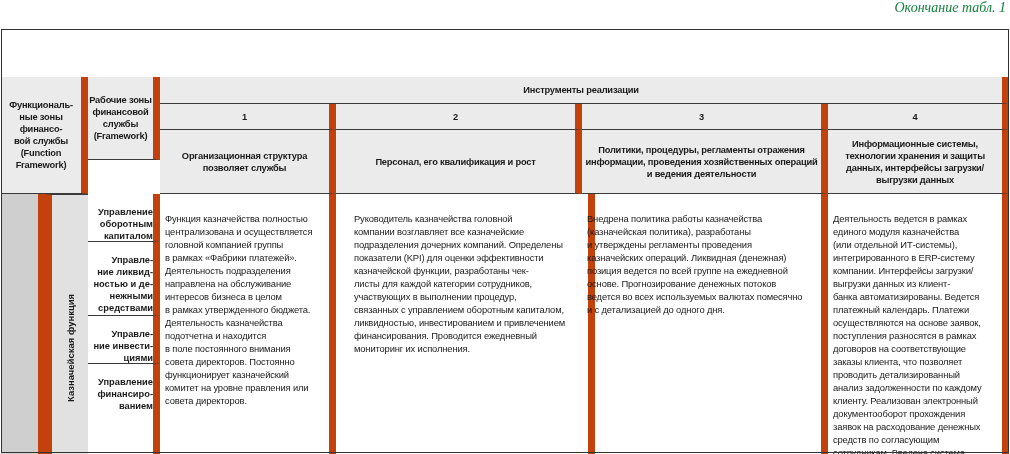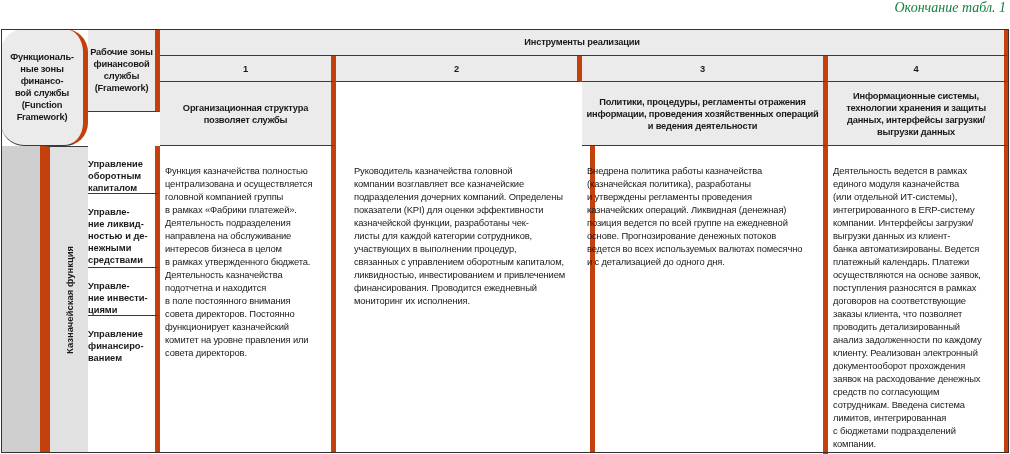--- a/index.html
+++ b/index.html
@@ -1,39 +1,39 @@
 <!DOCTYPE html>
 <html><head>
 <meta charset="utf-8">
 <style>
   html, body { margin: 0; padding: 0; background: #ffffff; }
   body { width: 1010px; height: 454px; position: relative; overflow: hidden;
          font-family: "Liberation Sans", "DejaVu Sans", sans-serif; color: #1a1a1a; }
   .caption { position: absolute; right: 4px; top: 0px; font-family: "Liberation Serif", "DejaVu Serif", serif;
              font-style: italic; font-size: 14px; color: #15803d; }
   .tbl { position: absolute; left: 1px; top: 29px; width: 1008px; height: 424px; }
-  .cell { position: absolute; box-sizing: border-box; border-right: 5px solid #c2410c; border-bottom: 1px solid #3a3a3a; }
+  .cell { position: absolute; box-sizing: border-box; border-right: 7px solid #c2410c; border-bottom: 1px solid #3a3a3a; margin-top: 48px; }
   .hdr { background: #ebebeb; font-weight: bold; font-size: 9.3px; line-height: 12px; text-align: center;
          display: flex; align-items: center; justify-content: center; letter-spacing: -0.2px; }
   .body-cell { font-size: 9.4px; line-height: 13px; padding: 5px 5px 0 5px; letter-spacing: -0.15px; white-space: pre-line; }
-  .zone { font-weight: bold; font-size: 9.3px; line-height: 12px; text-align: left; white-space: pre-line;
+  .zone { font-weight: bold; font-size: 9.3px; line-height: 12px; text-align: right; white-space: pre-line;
           padding-top: 0; }
   .outer { position: absolute; left: 0; top: 0; width: 1008px; height: 424px; box-sizing: border-box;
            border: 1.5px solid #333; pointer-events: none; }
   .vertical { writing-mode: vertical-rl; transform: rotate(180deg); font-weight: bold; font-size: 9.5px;
               display: flex; align-items: center; justify-content: center; }
 </style>
 </head>
 <body>
 
 <div class="caption">Окончание табл. 1</div>
 
 <div class="tbl">
 
-  <div class="cell hdr" style="left:0;top:0;width:87px;height:117px;white-space:pre-line;border-radius:23px;">
+  <div class="cell hdr" style="left:0;top:0;width:87px;height:117px;white-space:pre-line;">
     <span>Функциональ-
 ные зоны
 финансо-
 вой службы
 (Function
 Framework)</span>
   </div>
 
   <div class="cell hdr" style="left:87px;top:0;width:72px;height:83px;white-space:pre-line;">
     <span>Рабочие зоны
@@ -55,20 +55,23 @@
   <div class="cell hdr" style="left:581px;top:27px;width:246px;height:26px;">
     <span>3</span>
   </div>
   <div class="cell hdr" style="left:827px;top:27px;width:181px;height:26px;">
     <span>4</span>
   </div>
 
   <div class="cell hdr" style="left:159px;top:53px;width:176px;height:64px;white-space:pre-line;">
     <span>Организационная структура
 позволяет службы</span>
+  </div>
+  <div class="cell hdr" style="left:335px;top:53px;width:246px;height:64px;white-space:pre-line;">
+    <span>Персонал, его квалификация и рост</span>
   </div>
   <div class="cell hdr" style="left:581px;top:53px;width:246px;height:64px;white-space:pre-line;align-items:center;">
     <span>Политики, процедуры, регламенты отражения
 информации, проведения хозяйственных операций
 и ведения деятельности</span>
   </div>
   <div class="cell hdr" style="left:827px;top:53px;width:181px;height:64px;white-space:pre-line;">
     <span>Информационные системы,
 технологии хранения и защиты
 данных, интерфейсы загрузки/

